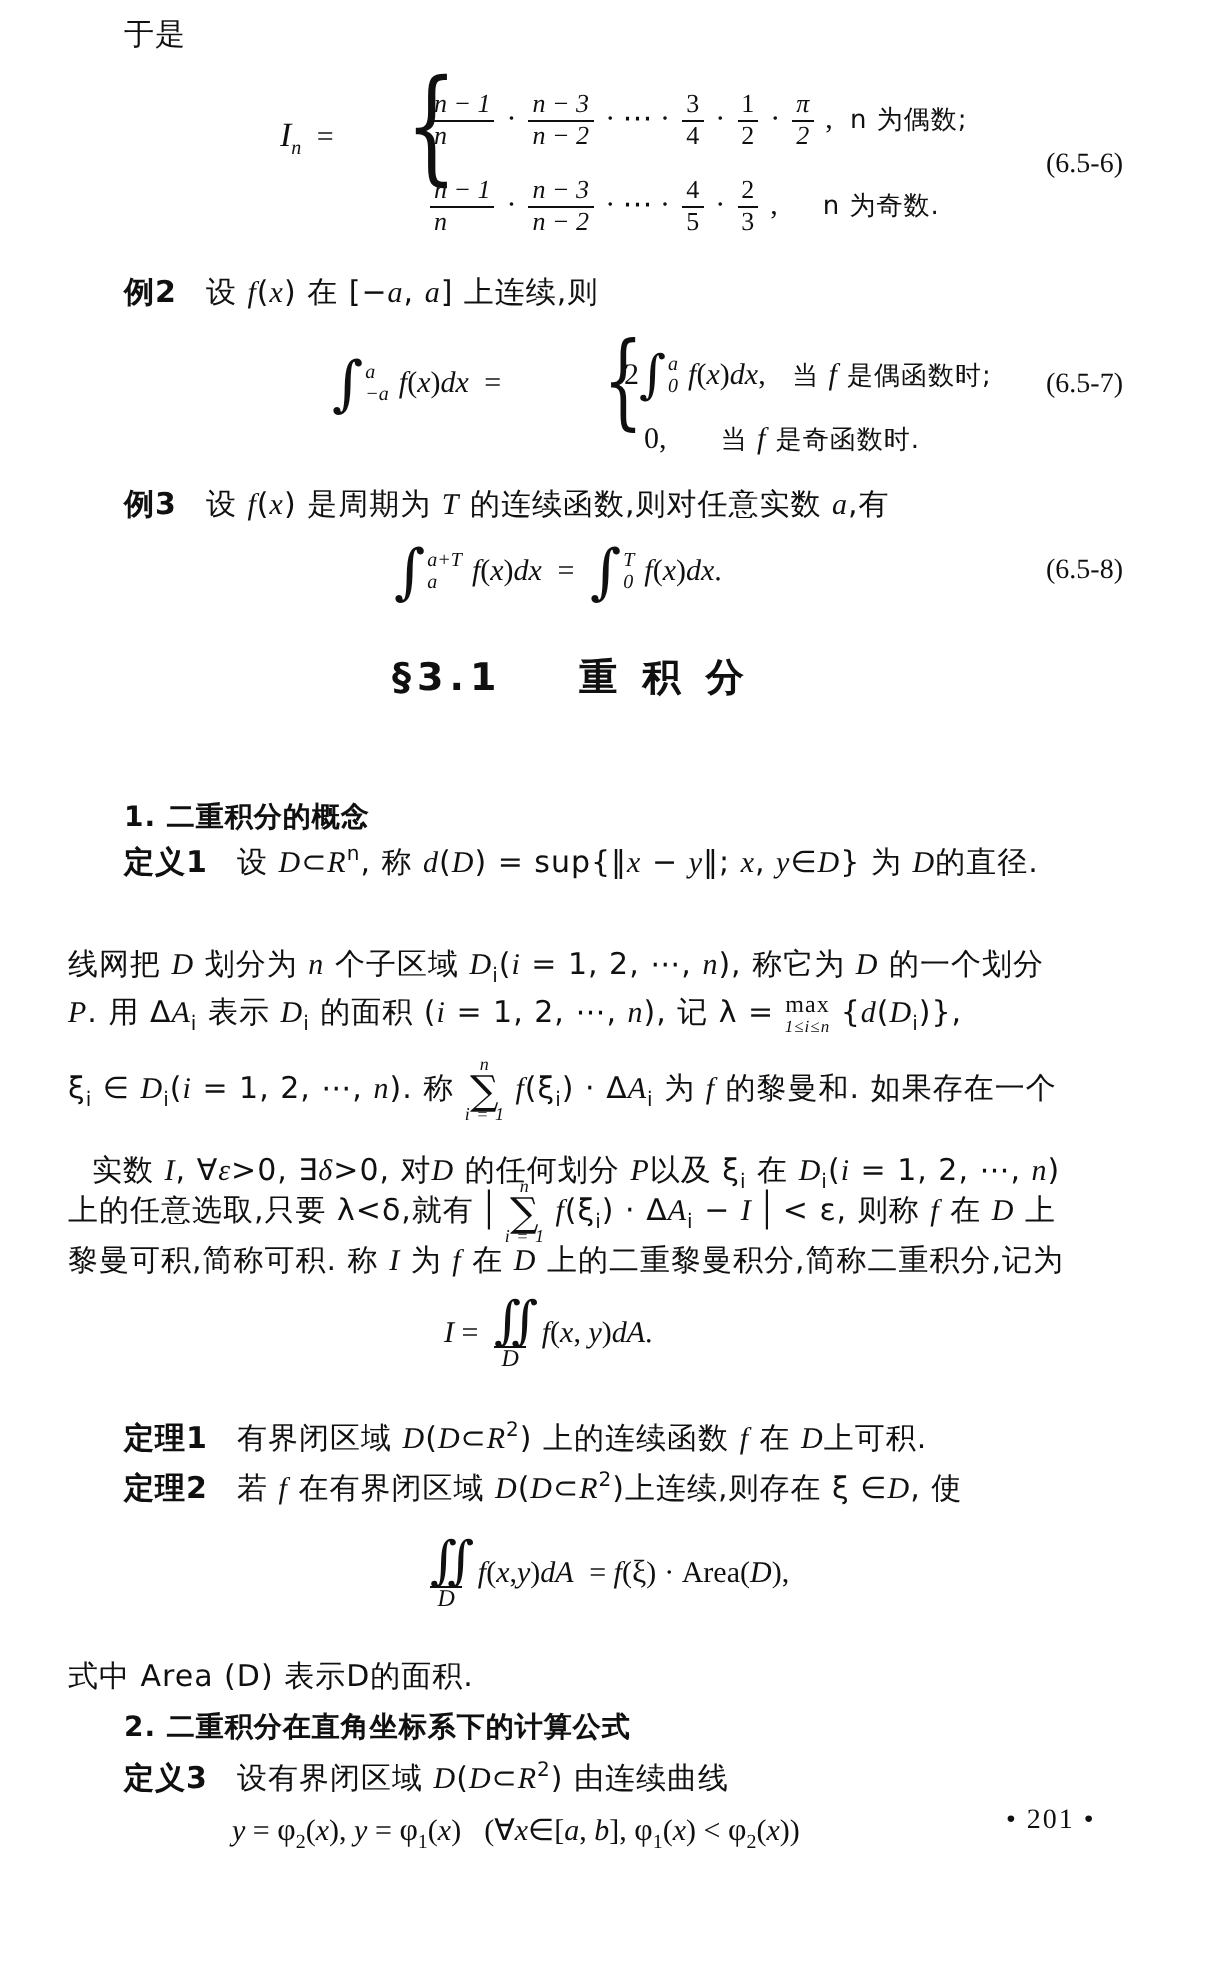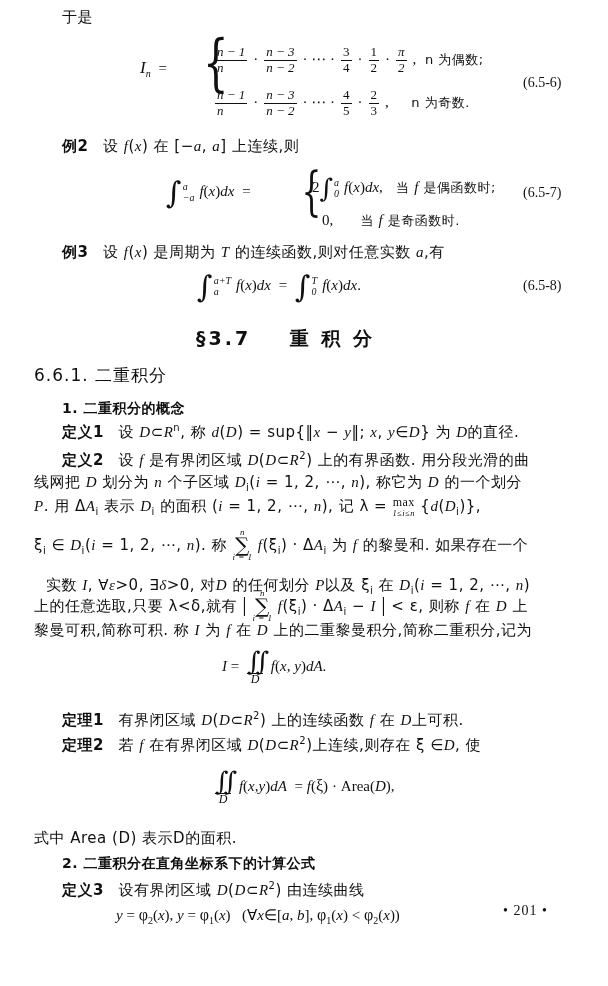--- a/index.html
+++ b/index.html
@@ -260,38 +260,33 @@
   <div class="line" style="left:197px; top:276px;">
     <span class="intsym big">∫</span><span class="limits"><span class="hi">a+T</span><span class="lo">a</span></span>
     <span class="mi" style="font-size:15px;">f</span><span class="mr">(</span><span class="mi">x</span><span class="mr">)</span><span class="mi">d</span><span class="mi">x</span>
     <span class="mr">&nbsp;=&nbsp;</span>
     <span class="intsym big">∫</span><span class="limits"><span class="hi">T</span><span class="lo">0</span></span>
     <span class="mi" style="font-size:15px;">f</span><span class="mr">(</span><span class="mi">x</span><span class="mr">)</span><span class="mi">d</span><span class="mi">x</span><span class="mr">.</span>
   </div>
   <div class="line tag" style="left:523px; top:278px;">(6.5-8)</div>
 
   <div class="line section-title" style="left:196px; top:326px;">
-    <span>§3.7</span>
+    <span>§3.1</span>
     <span>&nbsp;&nbsp;</span>
     <span>重 积 分</span>
   </div>
 
-  <div class="line subsec" style="left:34px; top:364px;">6.6.1. 二重积分</div>
 
   <div class="line cnb" style="left:62px; top:400px; font-size:14px;">1. 二重积分的概念</div>
 
   <div class="line" style="left:62px; top:422px;">
     <span class="cnb">定义1</span>
     <span class="cn">&nbsp;&nbsp;设 <span class="mi">D</span>⊂<span class="mi">R</span><span class="sup">n</span>, 称 <span class="mi">d</span>(<span class="mi">D</span>) = sup{‖<span class="mi">x</span> − <span class="mi">y</span>‖; <span class="mi">x</span>, <span class="mi">y</span>∈<span class="mi">D</span>} 为 <span class="mi">D</span>的直径.</span>
   </div>
 
-  <div class="line" style="left:62px; top:450px;">
-    <span class="cnb">定义2</span>
-    <span class="cn">&nbsp;&nbsp;设 <span class="mi">f</span> 是有界闭区域 <span class="mi">D</span>(<span class="mi">D</span>⊂<span class="mi">R</span><span class="sup">2</span>) 上的有界函数. 用分段光滑的曲</span>
-  </div>
   <div class="line cn" style="left:34px; top:473px;">
     线网把 <span class="mi">D</span> 划分为 <span class="mi">n</span> 个子区域 <span class="mi">D</span><span class="sub">i</span>(<span class="mi">i</span> = 1, 2, ⋯, <span class="mi">n</span>), 称它为 <span class="mi">D</span> 的一个划分
   </div>
   <div class="line cn" style="left:34px; top:496px;">
     <span class="mi">P</span>. 用 Δ<span class="mi">A</span><span class="sub">i</span> 表示 <span class="mi">D</span><span class="sub">i</span> 的面积 (<span class="mi">i</span> = 1, 2, ⋯, <span class="mi">n</span>), 记 λ =
     <span class="maxop"><span class="top">max</span><span class="bot">1≤i≤n</span></span>
     {<span class="mi">d</span>(<span class="mi">D</span><span class="sub">i</span>)},
   </div>
   <div class="line cn" style="left:34px; top:528px;">
     ξ<span class="sub">i</span> ∈ <span class="mi">D</span><span class="sub">i</span>(<span class="mi">i</span> = 1, 2, ⋯, <span class="mi">n</span>). 称

